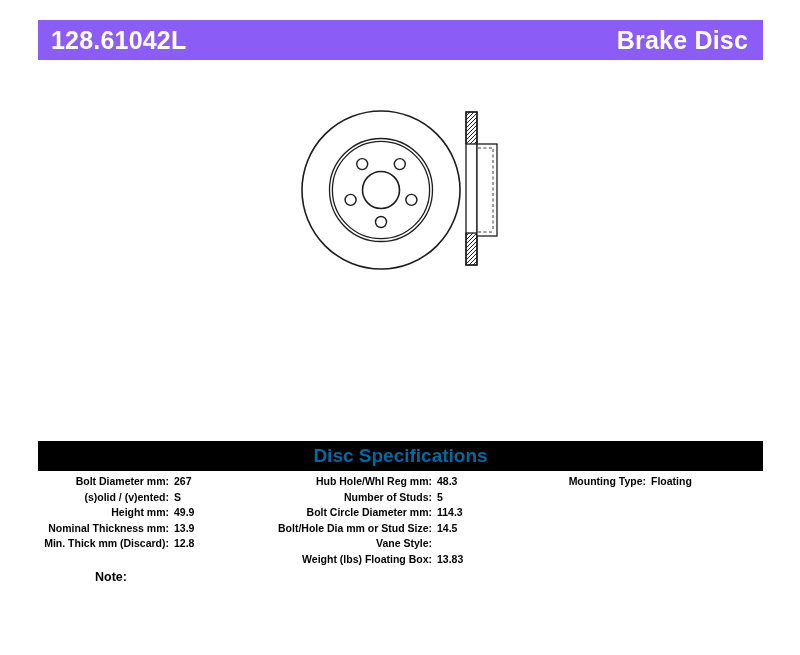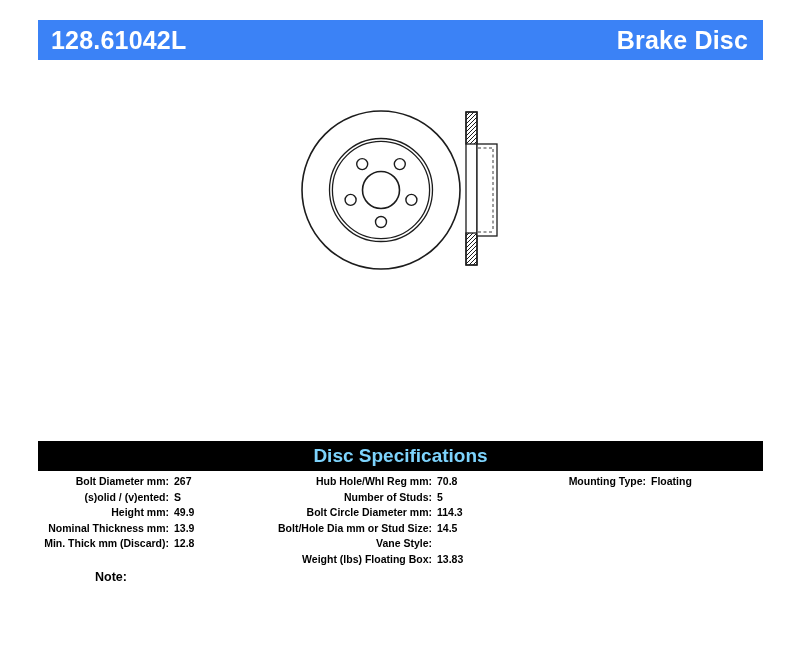--- a/index.html
+++ b/index.html
@@ -6,32 +6,32 @@
   .page{
     position:relative;
     width:800px;height:655px;
     background:#ffffff;
     font-family:"Liberation Sans", sans-serif;
     overflow:hidden;
   }
   
   .topbar{
     position:absolute;left:38px;top:20px;width:725px;height:40px;
-    background:#3b82f6;color:#ffffff;
+    background:#8b5cf6;color:#ffffff;
     display:flex;align-items:center;justify-content:space-between;
     box-sizing:border-box;padding:0 15px 0 13px;
   }
   .topbar .part{font-size:25px;font-weight:bold;letter-spacing:0.2px;}
   .topbar .ptype{font-size:25px;font-weight:bold;letter-spacing:0.2px;}
   
   .drawing{position:absolute;left:290px;top:100px;width:220px;height:180px;}
   
   .specbar{
     position:absolute;left:38px;top:441px;width:725px;height:30px;
-    background:#000000;color:#7dd3fc;
+    background:#000000;color:#0369a1;
     display:flex;align-items:center;justify-content:center;
   }
   .specbar span{font-size:19px;font-weight:bold;}
   
   .spec-col{position:absolute;width:0;font-size:10.5px;font-weight:bold;color:#000;}
   .spec-col .row{position:relative;height:15.5px;}
   .spec-col .lbl{position:absolute;right:0;top:1px;white-space:nowrap;}
   .spec-col .val{position:absolute;left:5px;top:1px;white-space:nowrap;}
   .col-left{left:169px;top:474px;}
   .col-mid{left:432px;top:474px;}
@@ -109,21 +109,21 @@
     </div>
     <div class="row">
       <span class="lbl">Min. Thick mm (Discard):</span>
       <span class="val">12.8</span>
     </div>
   </div>
 
   <div class="spec-col col-mid">
     <div class="row">
       <span class="lbl">Hub Hole/Whl Reg mm:</span>
-      <span class="val">70.8</span>
+      <span class="val">48.3</span>
     </div>
     <div class="row">
       <span class="lbl">Number of Studs:</span>
       <span class="val">5</span>
     </div>
     <div class="row">
       <span class="lbl">Bolt Circle Diameter mm:</span>
       <span class="val">114.3</span>
     </div>
     <div class="row">

